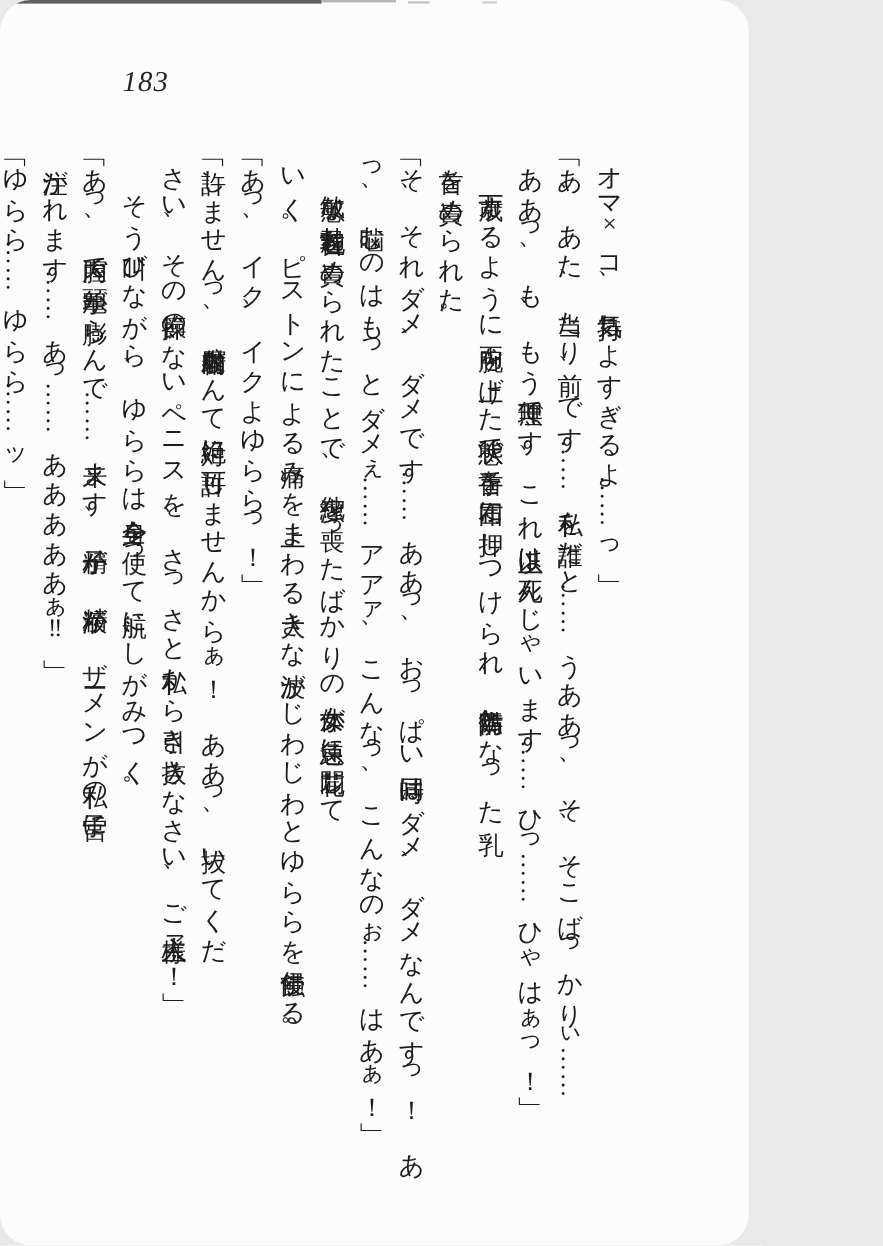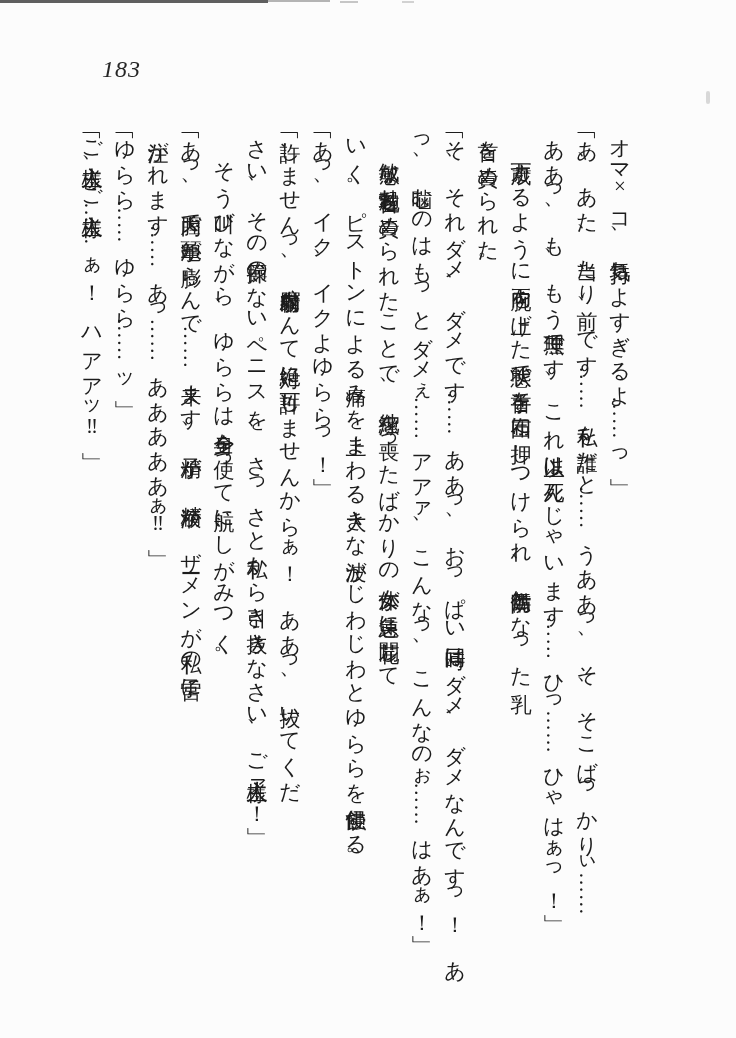--- a/index.html
+++ b/index.html
@@ -3,23 +3,24 @@
 <meta charset="utf-8">
 <style>
   html,body{margin:0;padding:0;}
   body{
     width:736px;height:1038px;
     background:#e9e9e9;
     font-family:"Liberation Serif","DejaVu Serif",serif;
   }
   .page{
     position:relative;
-    width:736px;height:1038px;
+    width:624px;height:1038px;
     background:#fcfcfc;
     overflow:hidden;
+    border-radius:26px;
   }
   
   .edge-line{position:absolute;top:0;left:0;width:268px;height:3px;background:#5f5f5f;}
   .edge-frag1{position:absolute;top:0;left:268px;width:62px;height:2px;background:#b4b4b4;}
   .edge-frag2{position:absolute;top:1px;left:340px;width:18px;height:2px;background:#c6c6c6;}
   .edge-frag3{position:absolute;top:1px;left:402px;width:12px;height:2px;background:#d2d2d2;}
   .scan-mark{
     position:absolute;left:706px;top:91px;width:4px;height:13px;
     background:#c9c9c9;border-radius:2px;opacity:.7;
   }

